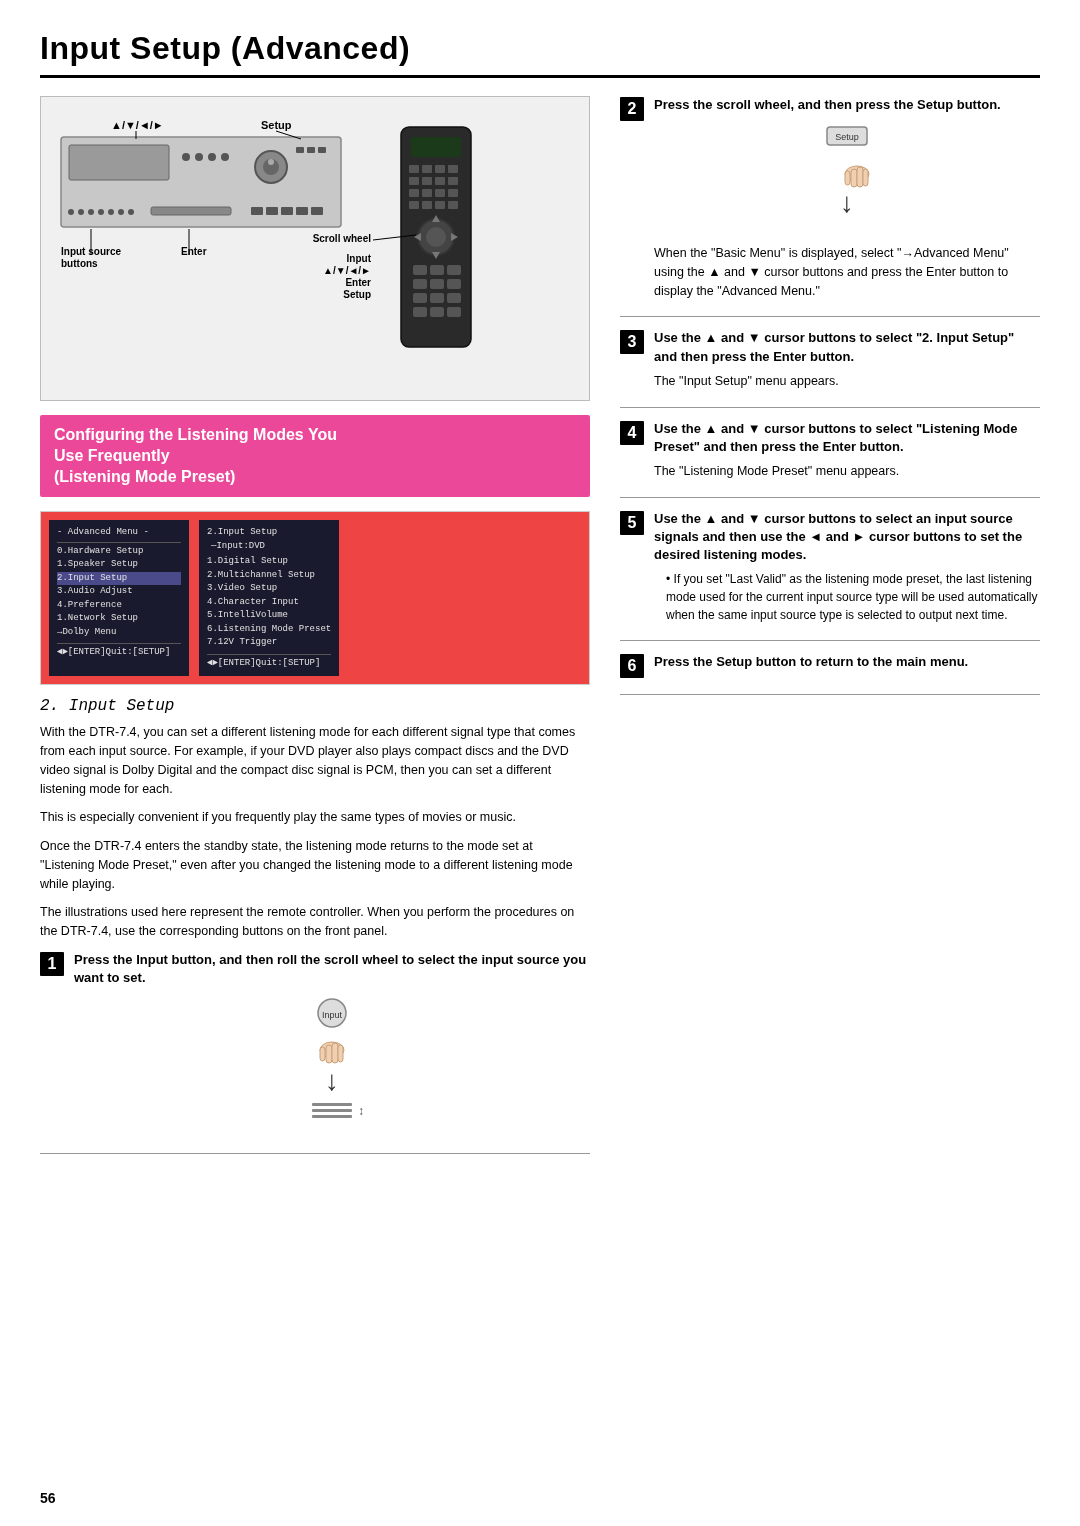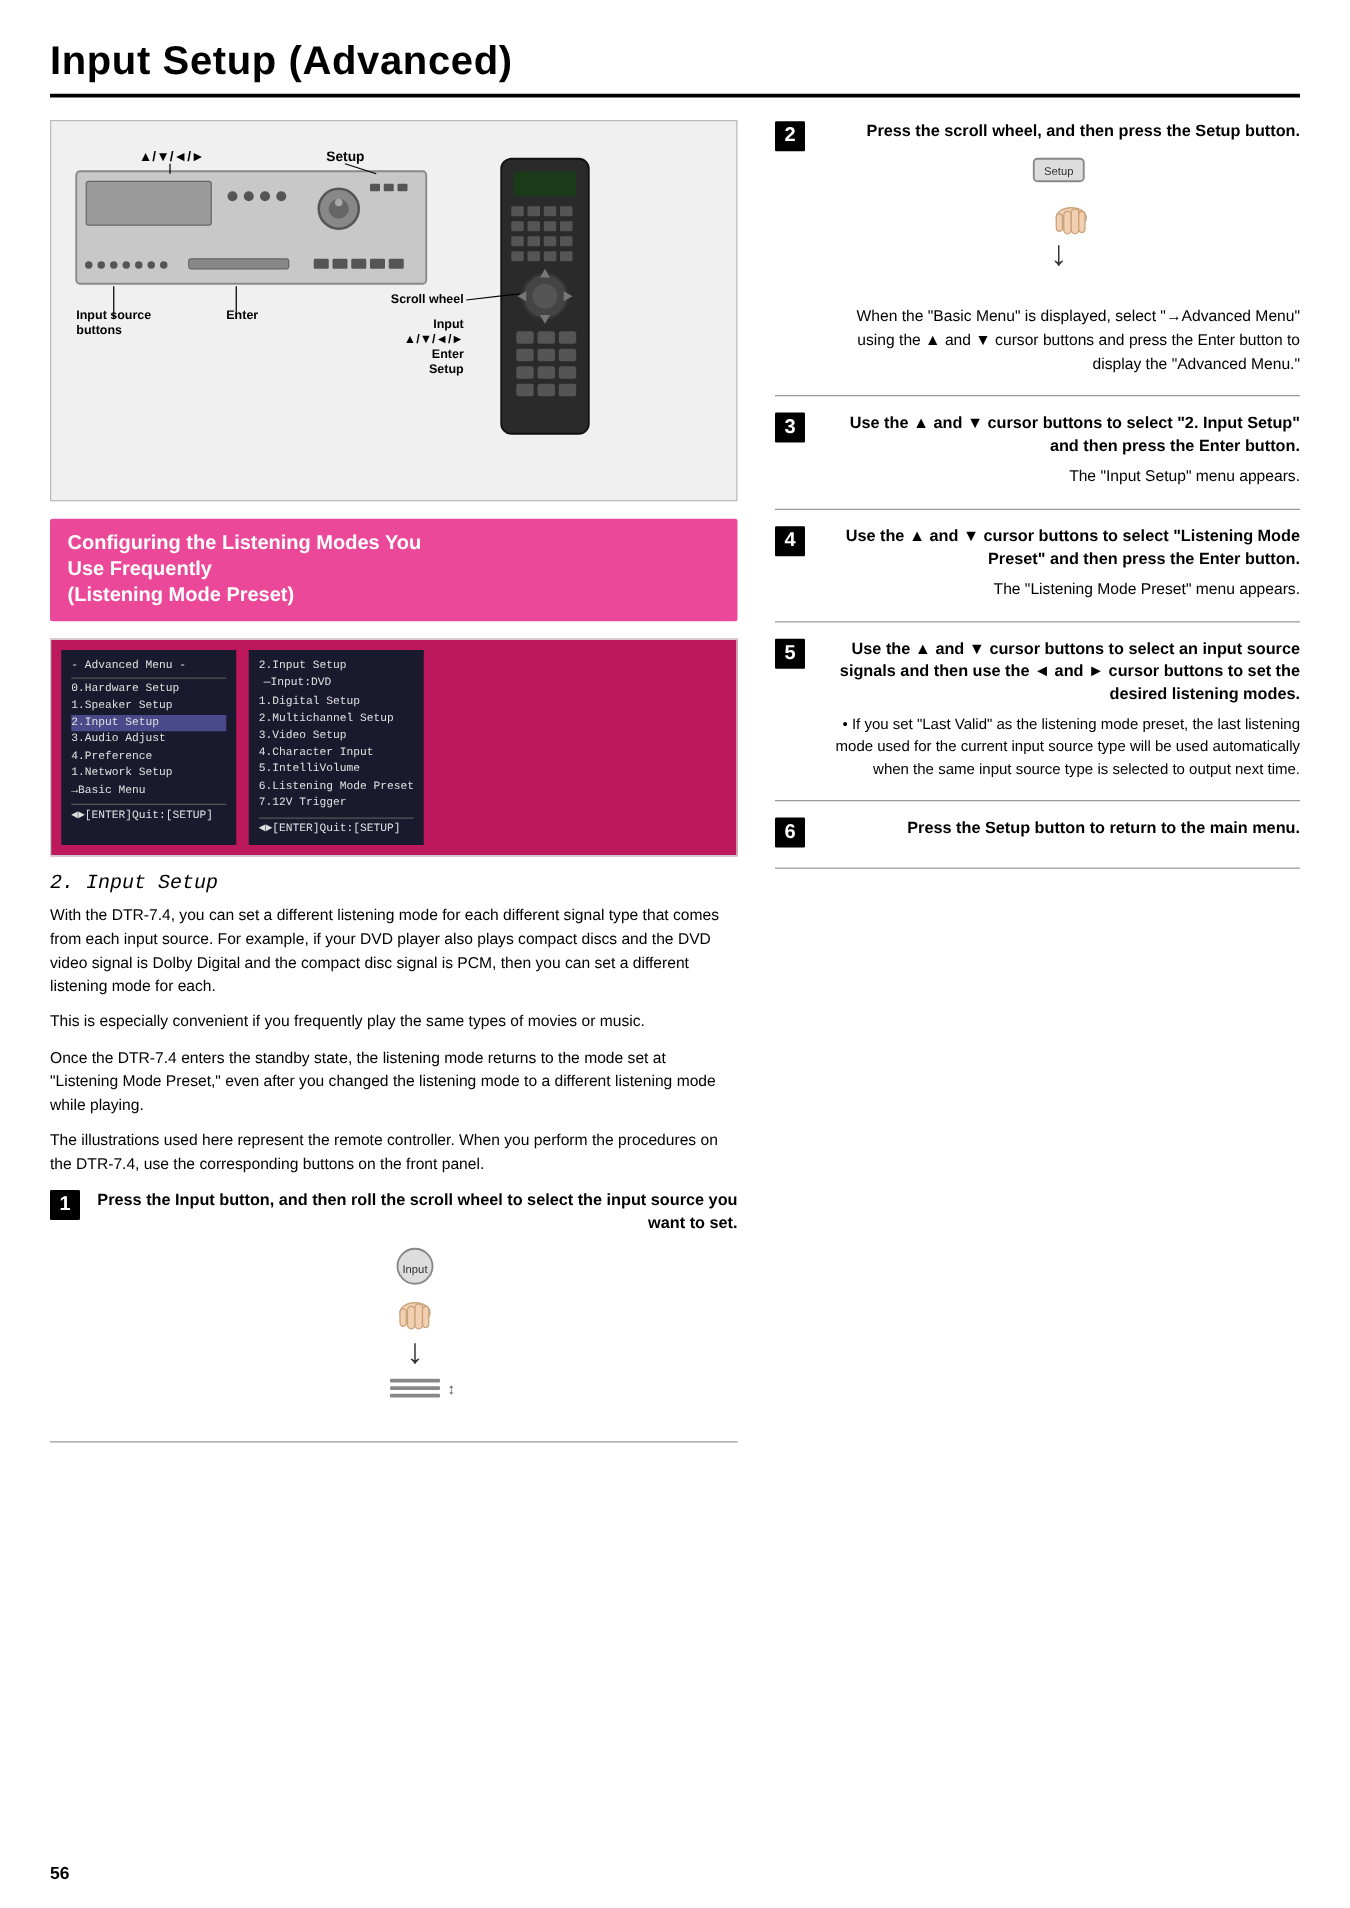--- a/index.html
+++ b/index.html
@@ -44,21 +44,21 @@
       border-radius: 2px;
     }
     .section-box h2 {
       font-size: 16px;
       font-weight: bold;
       line-height: 1.3;
     }
     
     .menu-area {
       border: 1px solid #ccc;
-      background: #be185d;
+      background: #ef4444;
       padding: 8px;
       margin-bottom: 12px;
       display: flex;
       gap: 10px;
     }
     .menu-panel {
       background: #1a1a2e;
       color: #e0e0e0;
       font-family: 'Courier New', monospace;
       font-size: 9px;
@@ -112,21 +112,20 @@
       height: 24px;
       display: flex;
       align-items: center;
       justify-content: center;
       flex-shrink: 0;
       border-radius: 1px;
       margin-top: 1px;
     }
     .step-content {
       flex: 1;
-      text-align: right;
     }
     .step-title {
       font-weight: bold;
       font-size: 13px;
       line-height: 1.4;
       margin-bottom: 6px;
     }
     .step-body {
       font-size: 12.5px;
       line-height: 1.5;
@@ -293,21 +292,21 @@
 
     <div class="menu-area">
       <div class="menu-panel">
         <div class="header-line">- Advanced Menu -</div>
         <div>0.Hardware Setup</div>
         <div>1.Speaker Setup</div>
         <div class="selected">2.Input Setup</div>
         <div>3.Audio Adjust</div>
         <div>4.Preference</div>
         <div>1.Network Setup</div>
-        <div>→Basic Menu</div>
+        <div>→Dolby Menu</div>
         <div style="margin-top:4px; border-top:1px solid #555; padding-top:2px;">◄►[ENTER]Quit:[SETUP]</div>
       </div>
       <div class="menu-panel-right">
         <div class="header-line">2.Input Setup</div>
         <div style="padding-left:4px; margin-bottom:2px;">—Input:DVD</div>
         <div>1.Digital Setup</div>
         <div>2.Multichannel Setup</div>
         <div>3.Video Setup</div>
         <div>4.Character Input</div>
         <div>5.IntelliVolume</div>

